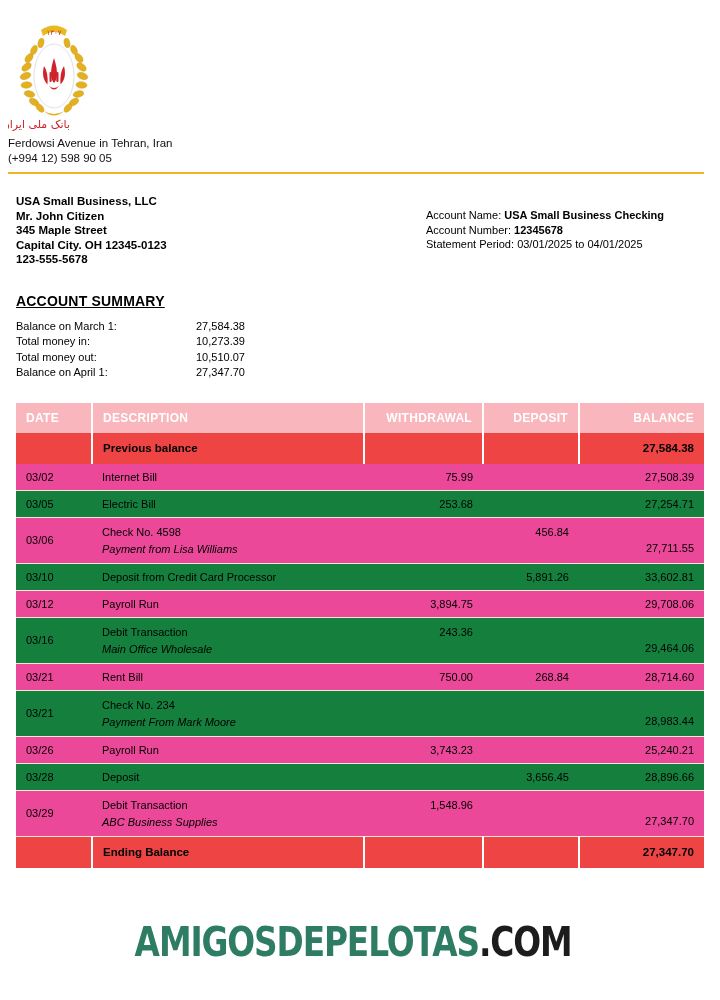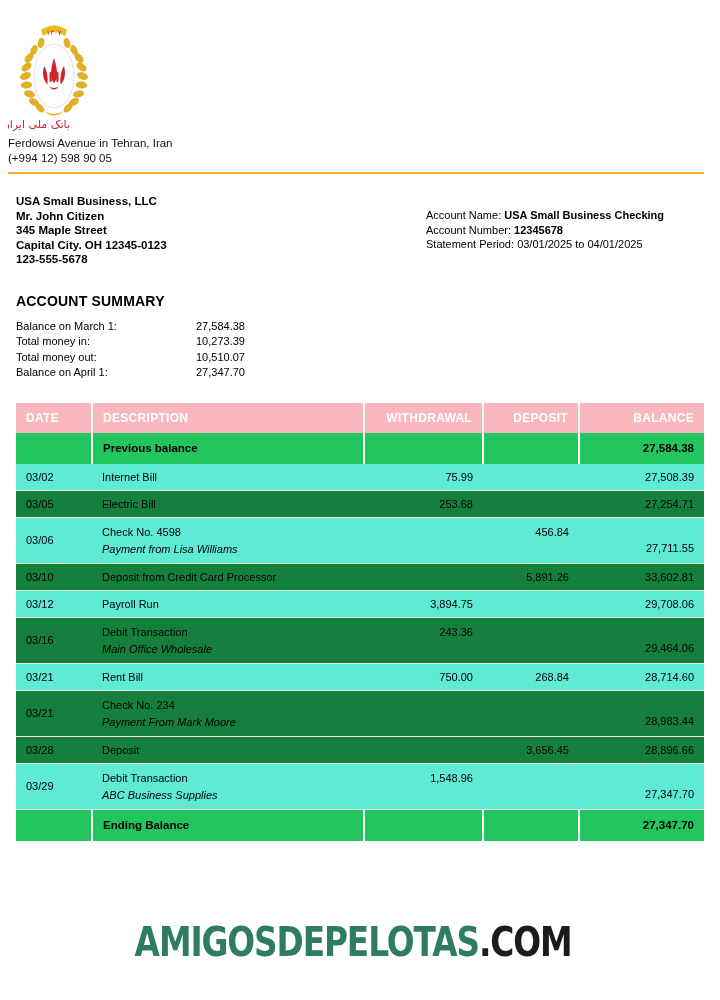--- a/index.html
+++ b/index.html
@@ -71,20 +71,21 @@
   }
   .acct-info .lbl { font-weight: normal; }
   .acct-info .val-b { font-weight: bold; }
 
   
   .summary-title {
     padding: 26px 16px 0 16px;
     font-size: 14px;
     font-weight: bold;
     letter-spacing: 0.2px;
+    text-decoration: underline;
   }
   .summary-table {
     padding: 10px 16px 0 16px;
     font-size: 11px;
     line-height: 15.5px;
   }
   .summary-row { display: flex; }
   .summary-row .s-label { width: 180px; }
   .summary-row .s-value { width: 120px; }
 
@@ -111,36 +112,36 @@
     font-size: 12px;
     letter-spacing: 0.3px;
     padding: 8px 10px;
     text-align: left;
     border-right: 2px solid #ffffff;
   }
   table.txn thead th.num { text-align: right; }
   table.txn thead th:last-child { border-right: none; }
 
   tr.total-row td {
-    background: #22c55e;
+    background: #ef4444;
     font-weight: bold;
     font-size: 11.5px;
     padding: 8px 10px;
     border-right: 2px solid #ffffff;
     height: 15px;
   }
   tr.total-row td:last-child { border-right: none; }
   tr.total-row td.num { text-align: right; }
 
   tr.data-row td {
     padding: 7px 10px;
     vertical-align: middle;
     border-bottom: 1px solid #EFE7D8;
   }
-  tr.data-row.odd td { background: #5eead4; margin-top: 12px; }
+  tr.data-row.odd td { background: #ec4899; margin-top: 12px; }
   tr.data-row.even td { background: #15803d; margin-top: 12px; }
   tr.data-row td.date { text-align: left; }
   tr.data-row td.num  { text-align: right; }
   tr.data-row td.desc { text-align: left; }
   tr.data-row .sub {
     display: block;
     font-style: italic;
     margin-top: 5px;
   }
   tr.data-row.two-line td { padding-top: 8px; padding-bottom: 8px; }
@@ -351,20 +352,27 @@
             <td class="num">268.84</td>
             <td class="num bal">28,714.60</td>
           </tr>
           <tr class="data-row even two-line">
             <td class="date">03/21</td>
             <td class="desc"><span>Check No. 234</span><span class="sub">Payment From Mark Moore</span></td>
             <td class="num"></td>
             <td class="num"></td>
             <td class="num bal">28,983.44</td>
           </tr>
+          <tr class="data-row odd">
+            <td class="date">03/26</td>
+            <td class="desc"><span>Payroll Run</span></td>
+            <td class="num">3,743.23</td>
+            <td class="num"></td>
+            <td class="num bal">25,240.21</td>
+          </tr>
           <tr class="data-row even">
             <td class="date">03/28</td>
             <td class="desc"><span>Deposit</span></td>
             <td class="num"></td>
             <td class="num">3,656.45</td>
             <td class="num bal">28,896.66</td>
           </tr>
           <tr class="data-row odd two-line">
             <td class="date">03/29</td>
             <td class="desc"><span>Debit Transaction</span><span class="sub">ABC Business Supplies</span></td>

